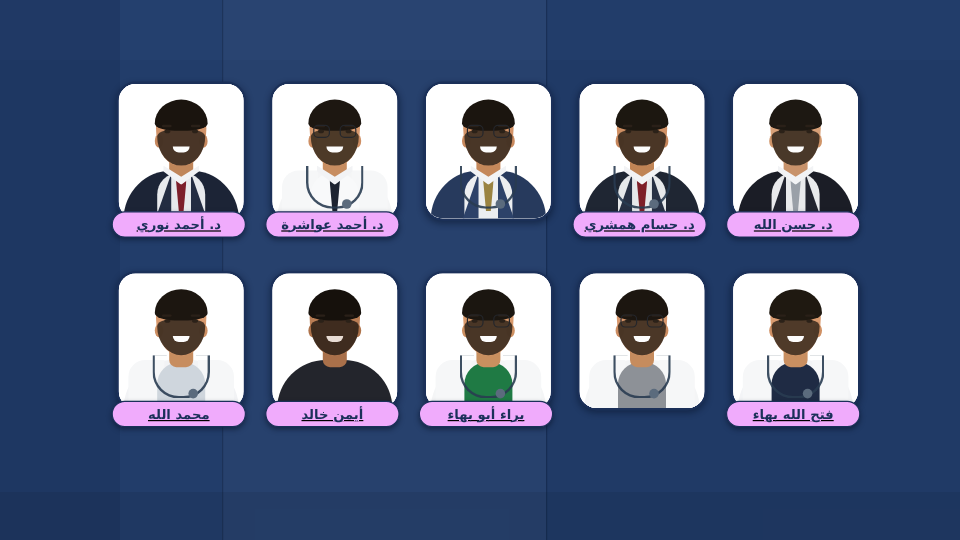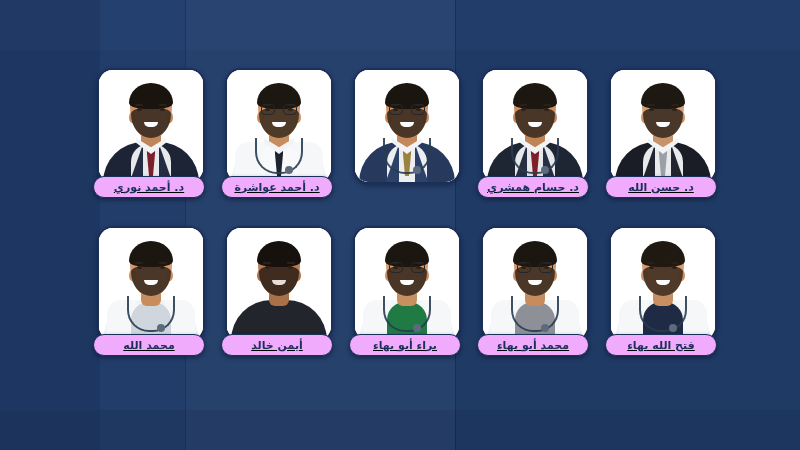--- a/index.html
+++ b/index.html
@@ -505,23 +505,20 @@
             <div class="p-browL"></div>
               <div class="p-browR"></div>
             <div class="p-eyeL"></div>
               <div class="p-eyeR"></div>
             <div class="p-glasses"></div>
             <div class="p-mouth"></div>
             <div class="p-stetho"></div>
             <div class="p-stetho-bell"></div>
           </div>
         </div>
-        <div class="namepill">
-          <span>محمد أبو بهاء</span>
-        </div>
       </div>
 
       <div class="member">
         <div class="photo-card">
           <div class="photo">
             <div class="p-bg" style="background:#ffffff"></div>
             <div class="p-body" style="background:#f4f5f6"></div>
             <div class="p-coat-l"></div>
               <div class="p-coat-r"></div>
             <div class="p-shirt" style="background:#1f7a44"></div>

